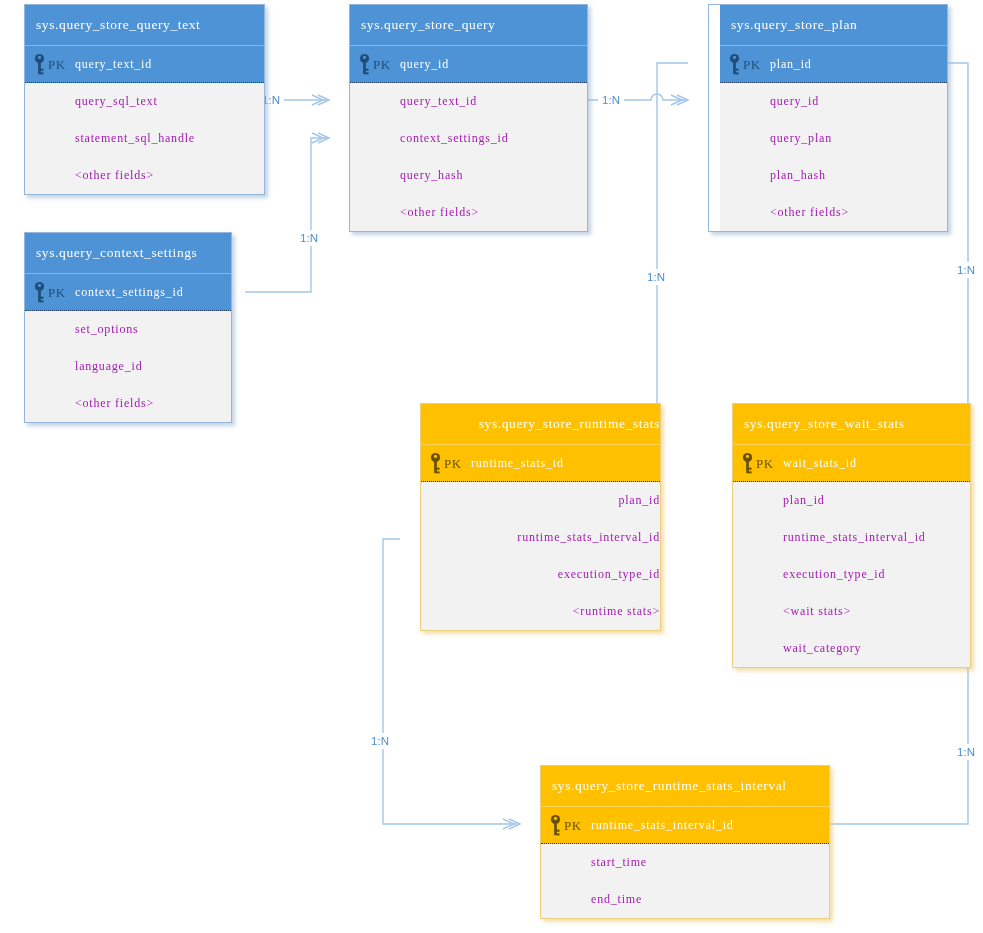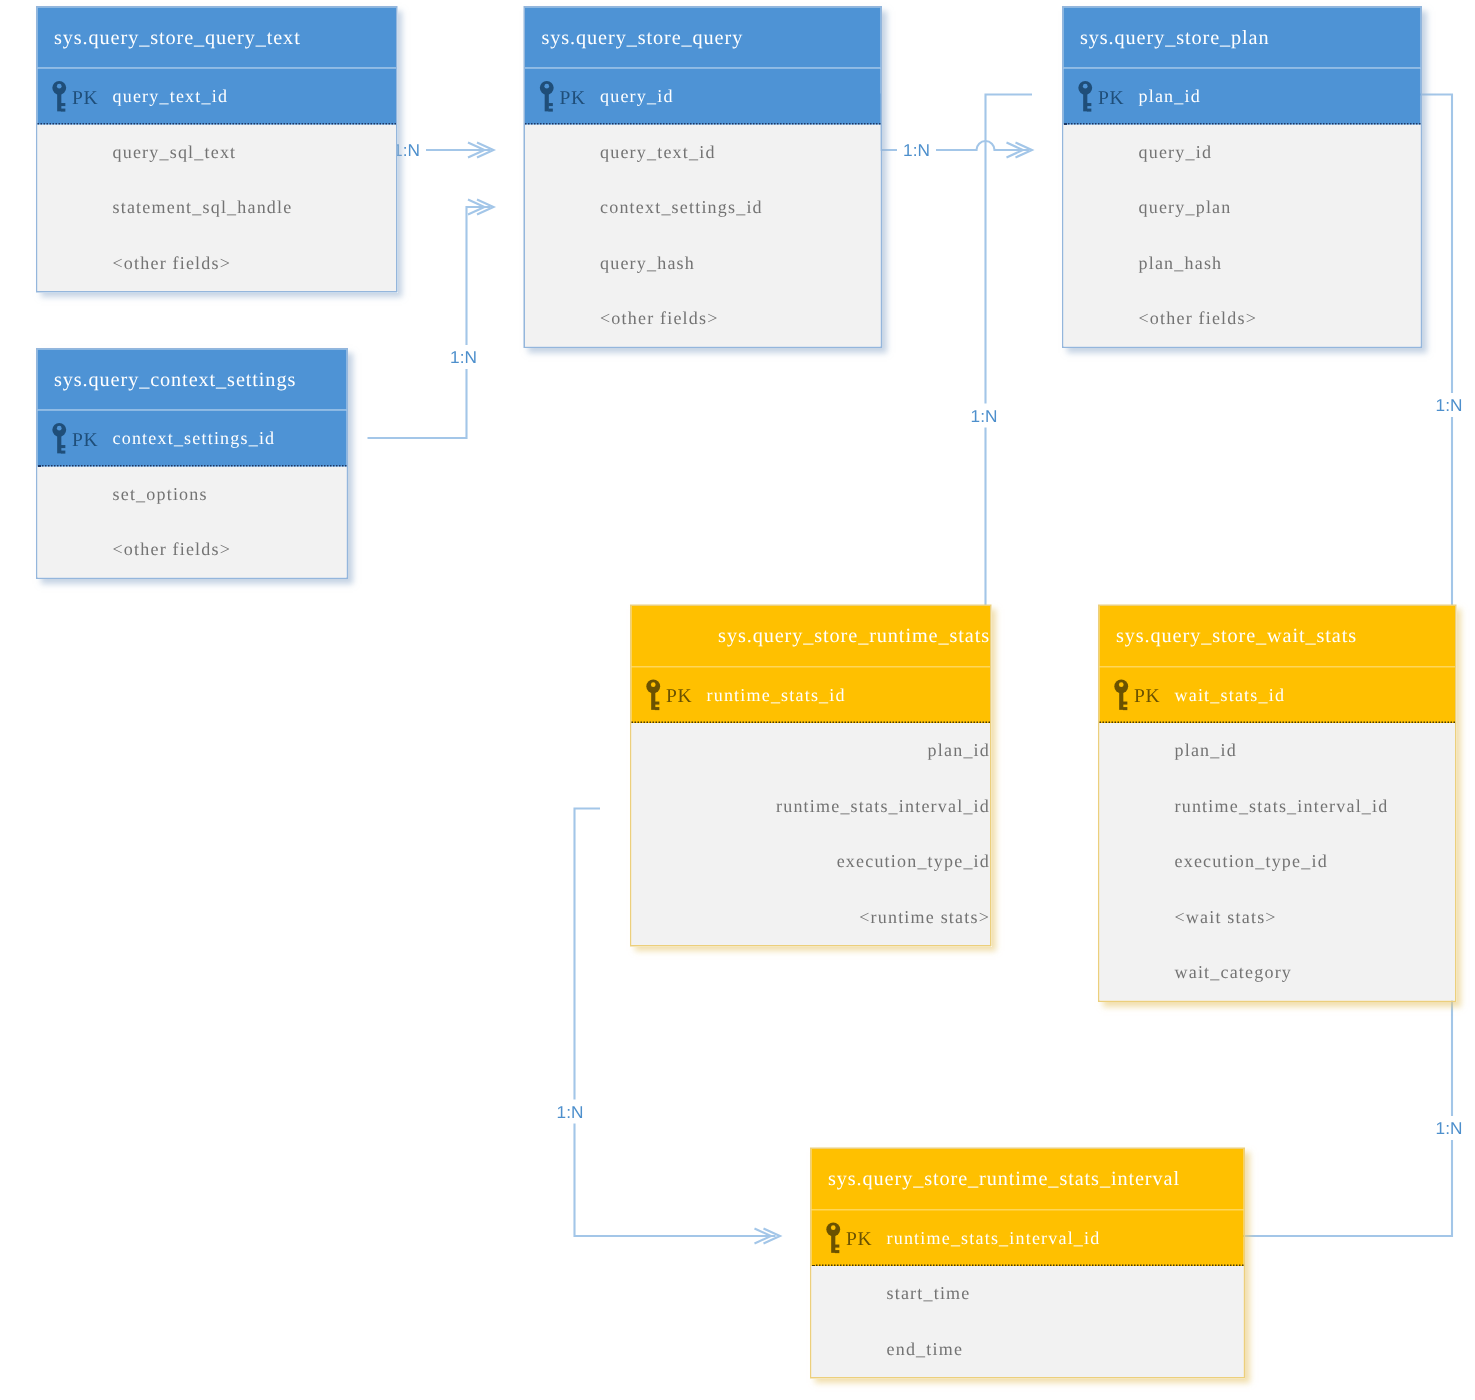--- a/index.html
+++ b/index.html
@@ -33,21 +33,21 @@
   }
   .theme-blue .pk-label{color:#1F4E79;}
   .theme-orange .pk-label{color:#6B5200;}
   .pk-field{
     position:absolute;left:50px;top:0;line-height:37px;color:#ffffff;
     font-size:12px;letter-spacing:0.8px;white-space:nowrap;
   }
   .e-body{background:#F2F2F2;}
   .e-field{
     height:37px;line-height:37px;padding-left:50px;
-    font-size:12px;letter-spacing:0.8px;color:#737373;white-space:nowrap;
+    font-size:12px;letter-spacing:0.8px;color:#a21caf;white-space:nowrap;
   }
 </style>
 </head>
 <body>
 
 <div class="canvas">
   <svg id="connector-layer" width="983" height="933" viewBox="0 0 983 933">
       <g>
         <path d="M245,63 H262 V100 H327" fill="none" stroke="#A3C6E8" stroke-width="1.4"></path>
         <path d="M318,95 L329,100 L318,105 M312,95 L323,100 L312,105" fill="none" stroke="#A3C6E8" stroke-width="1.4"></path>
@@ -124,21 +124,21 @@
      <span class="pk-label">PK</span>
      <span class="pk-field">query_id</span>
         </div>
         <div class="e-body">
           <div class="e-field">query_text_id</div>
           <div class="e-field">context_settings_id</div>
           <div class="e-field">query_hash</div>
           <div class="e-field">&lt;other fields&gt;</div>
         </div>
       </div>
-      <div class="entity theme-blue" style="left: 688px; top: 4px; width: 240px;">
+      <div class="entity theme-blue" style="left: 688px; top: 4px; width: 240px; padding-left: 11px;">
         <div class="e-header">sys.query_store_plan</div>
         <div class="e-pk">
           <svg class="key-icon" viewBox="0 0 14 26">
        <circle cx="7" cy="6" r="5" fill="#1F4E79"></circle>
        <circle cx="7" cy="4.8" r="1.7" fill="#4E93D5"></circle>
        <rect x="5.5" y="10" width="3" height="13" fill="#1F4E79"></rect>
        <rect x="8.2" y="17" width="3.2" height="2.2" fill="#1F4E79"></rect>
        <rect x="8.2" y="21" width="3.2" height="2.2" fill="#1F4E79"></rect>
      </svg>
      <span class="pk-label">PK</span>
@@ -159,20 +159,21 @@
        <circle cx="7" cy="4.8" r="1.7" fill="#4E93D5"></circle>
        <rect x="5.5" y="10" width="3" height="13" fill="#1F4E79"></rect>
        <rect x="8.2" y="17" width="3.2" height="2.2" fill="#1F4E79"></rect>
        <rect x="8.2" y="21" width="3.2" height="2.2" fill="#1F4E79"></rect>
      </svg>
      <span class="pk-label">PK</span>
      <span class="pk-field">context_settings_id</span>
         </div>
         <div class="e-body">
           <div class="e-field">set_options</div>
+          <div class="e-field">language_id</div>
           <div class="e-field">&lt;other fields&gt;</div>
         </div>
       </div>
       <div class="entity theme-orange" style="left: 400px; top: 403px; width: 241px; text-align: right;">
         <div class="e-header">sys.query_store_runtime_stats</div>
         <div class="e-pk">
           <svg class="key-icon" viewBox="0 0 14 26">
        <circle cx="7" cy="6" r="5" fill="#6B5200"></circle>
        <circle cx="7" cy="4.8" r="1.7" fill="#FFC000"></circle>
        <rect x="5.5" y="10" width="3" height="13" fill="#6B5200"></rect>

